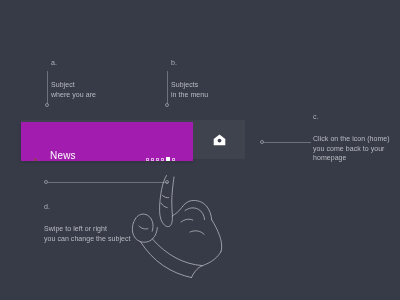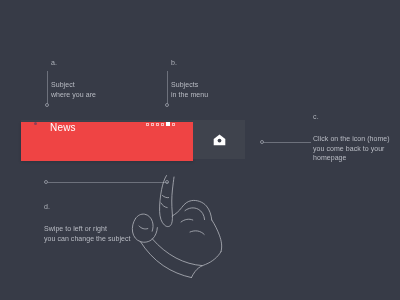--- a/index.html
+++ b/index.html
@@ -84,23 +84,23 @@
     width: 224px;
     height: 39px;
     background: #3f434d;
   }
   #nav-bar {
     position: absolute;
     left: 21px;
     top: 122px;
     width: 172px;
     height: 39px;
-    background: #ef4444;
+    background: #a21caf;
     display: flex;
-    align-items: flex-start;
+    align-items: flex-end;
     box-shadow: 0 1px 3px rgba(0,0,0,0.15);
   }
   #nav-status-dot {
     width: 3px;
     height: 3px;
     border-radius: 50%;
     background: #8e3f56;
     margin-left: 13px;
     flex: 0 0 auto;
   }

